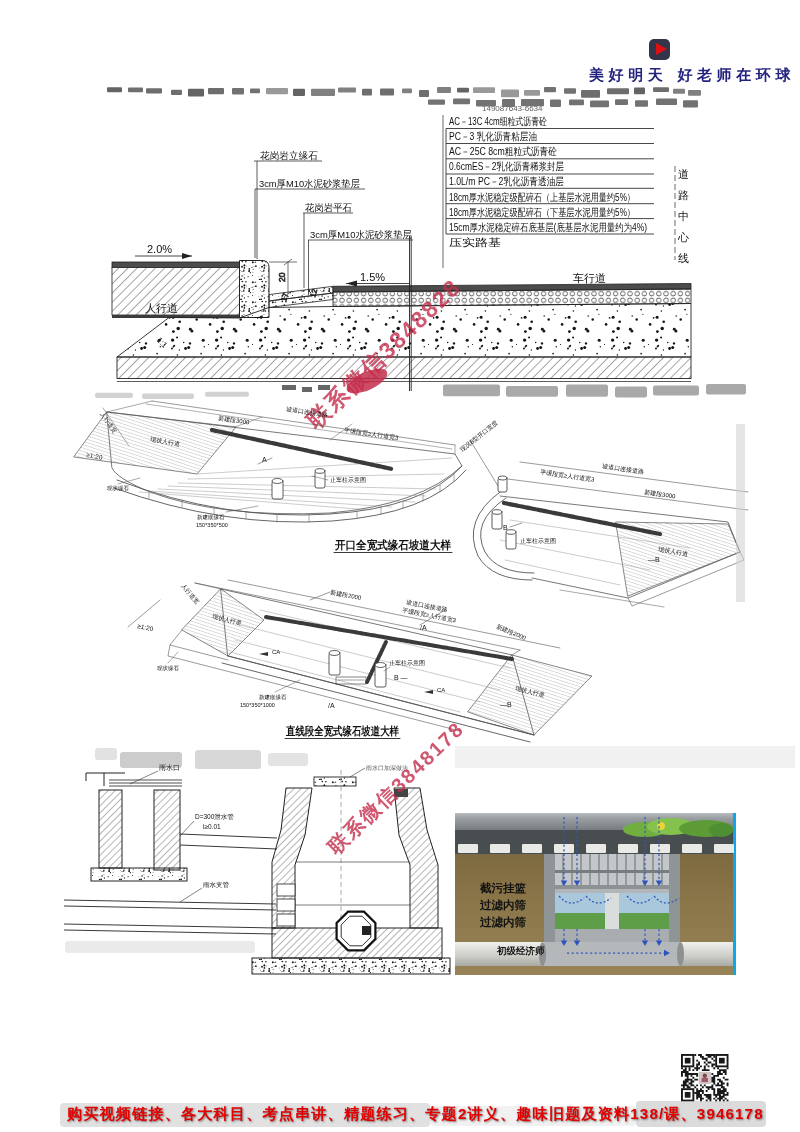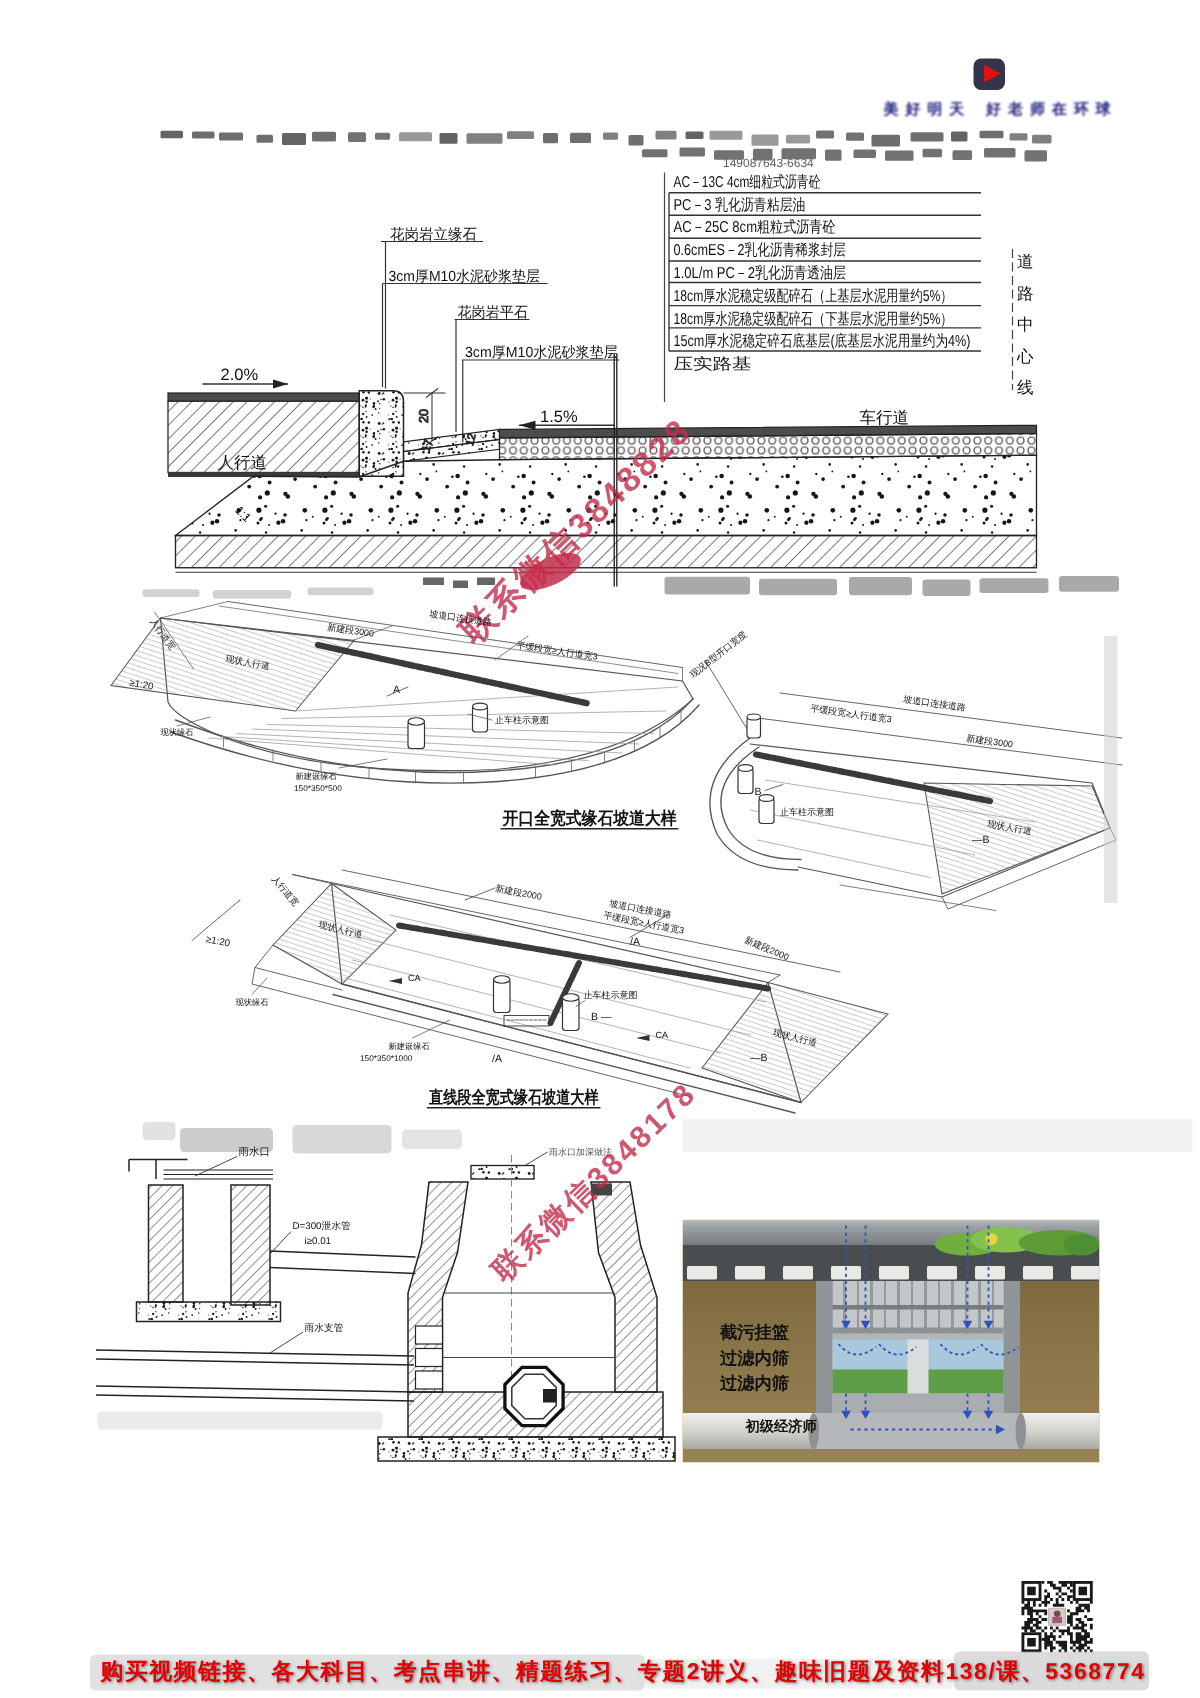--- a/index.html
+++ b/index.html
@@ -5,21 +5,21 @@
 .page{position:relative;width:800px;height:1132px;background:#fff;overflow:hidden;font-family:"Liberation Sans",sans-serif;}
 .abs{position:absolute;}
 </style></head><body>
 <div class="page">
 
 
 
 <div class="abs" style="left:649px;top:39px;width:21px;height:21px;border-radius:5px;background:#34344a;"></div>
 <div class="abs" style="left:656px;top:43px;width:0;height:0;border-left:11px solid #dd1111;border-top:6.5px solid transparent;border-bottom:6.5px solid transparent;"></div>
 
-<div class="abs" style="left:589px;top:66px;font-size:10px;font-weight:bold;color:#23237f;letter-spacing:4.6px;filter:blur(0.6px);">美好明天<span style="display:inline-block;width:10px;"></span>好老师在环球</div>
+<div class="abs" style="left:589px;top:66px;font-size:15px;font-weight:bold;color:#23237f;letter-spacing:4.6px;filter:blur(0.6px);">美好明天<span style="display:inline-block;width:10px;"></span>好老师在环球</div>
 <svg class="abs" style="left:0;top:0" width="800" height="1132" viewBox="0 0 800 1132">
 <defs>
 <pattern id="hatch" width="5" height="5" patternUnits="userSpaceOnUse" patternTransform="rotate(45)">
           <line x1="0" y1="0" x2="0" y2="5" stroke="#4a4a4a" stroke-width="0.8"></line>
         </pattern>
 <pattern id="hatchw" width="6.5" height="6.5" patternUnits="userSpaceOnUse" patternTransform="rotate(45)">
           <line x1="0" y1="0" x2="0" y2="6.5" stroke="#3a3a3a" stroke-width="0.9"></line>
         </pattern>
 <pattern id="stip" width="20" height="20" patternUnits="userSpaceOnUse">
 <circle cx="9.1" cy="11.2" r="0.9" fill="#1a1a1a"></circle>
@@ -581,21 +581,21 @@
 <g>
 <polygon points="375.4,939.0 364.0,950.4 348.0,950.4 336.6,939.0 336.6,923.0 348.0,911.6 364.0,911.6 375.4,923.0" fill="#fff" stroke="#111" stroke-width="2.2"></polygon>
 <polygon points="370.8,937.1 362.1,945.8 349.9,945.8 341.2,937.1 341.2,924.9 349.9,916.2 362.1,916.2 370.8,924.9" fill="none" stroke="#333" stroke-width="1"></polygon>
 <rect x="362" y="926" width="9" height="9" fill="#222"></rect>
 </g>
 </g>
 
 <text x="338" y="856" font-size="20" font-weight="bold" letter-spacing="2" fill="rgba(195,45,75,0.8)" font-family="Liberation Sans,sans-serif" transform="rotate(-44 336 858)">联系微信3848178</text>
 </svg>
 
-<div class="abs" style="left:455px;top:813px;width:278px;height:162px;background:#fef9c3;overflow:hidden;">
+<div class="abs" style="left:455px;top:813px;width:252px;height:162px;background:#0ea5e9;overflow:hidden;padding-left:29px;">
 
 <div class="abs" style="left:0;top:41px;width:278px;height:121px;background:linear-gradient(180deg,#7e6a40 0%,#8b764a 40%,#978355 100%);"></div>
 
 <div class="abs" style="left:0;top:0;width:278px;height:17px;background:linear-gradient(180deg,#b9bdbf 0%,#9aa0a2 30%,#767c80 100%);"></div>
 
 <div class="abs" style="left:0;top:17px;width:278px;height:24px;background:#484d50;"></div>
 
 <div class="abs" style="left:0;top:31px;width:278px;height:9px;">
         <div class="abs" style="left:3px;top:0;width:20px;height:9px;background:#e9e9e5;border-radius:1px;"></div>
         <div class="abs" style="left:35px;top:0;width:20px;height:9px;background:#e9e9e5;border-radius:1px;"></div>
@@ -690,13 +690,13 @@
 
 <rect x="28.1" y="25.1" width="11.4" height="11.4" fill="#d8c8c8" stroke="#aaa" stroke-width="0.5"></rect>
 <circle cx="33.8" cy="28.8" r="2.2" fill="#7a4a4a"></circle>
 <rect x="30.5" y="30.9" width="6.5" height="4.2" fill="#a05a6a"></rect>
 </svg>
 
 <div class="abs" style="left:60px;top:1103px;width:370px;height:24px;background:#c9c9c9;opacity:0.55;border-radius:4px;"></div>
 <div class="abs" style="left:636px;top:1101px;width:130px;height:26px;background:#bdbdbd;opacity:0.55;border-radius:4px;"></div>
 <div class="abs" style="left:430px;top:1106px;width:206px;height:20px;background:#dddddd;opacity:0.4;border-radius:4px;"></div>
 
-<div class="abs" style="left:67px;top:1104px;width:700px;font-size:15.2px;font-weight:bold;color:#e30000;letter-spacing:1.1px;white-space:nowrap;text-shadow:1px 1px 2px rgba(90,90,90,0.75);filter:blur(0.5px);">购买视频链接、各大科目、考点串讲、精题练习、专题2讲义、趣味旧题及资料138/课、5368774</div>
+<div class="abs" style="left:67px;top:1104px;width:700px;font-size:15.2px;font-weight:bold;color:#e30000;letter-spacing:1.1px;white-space:nowrap;text-shadow:1px 1px 2px rgba(90,90,90,0.75);filter:blur(0.5px);">购买视频链接、各大科目、考点串讲、精题练习、专题2讲义、趣味旧题及资料138/课、3946178</div>
 </div>
 </body></html>

